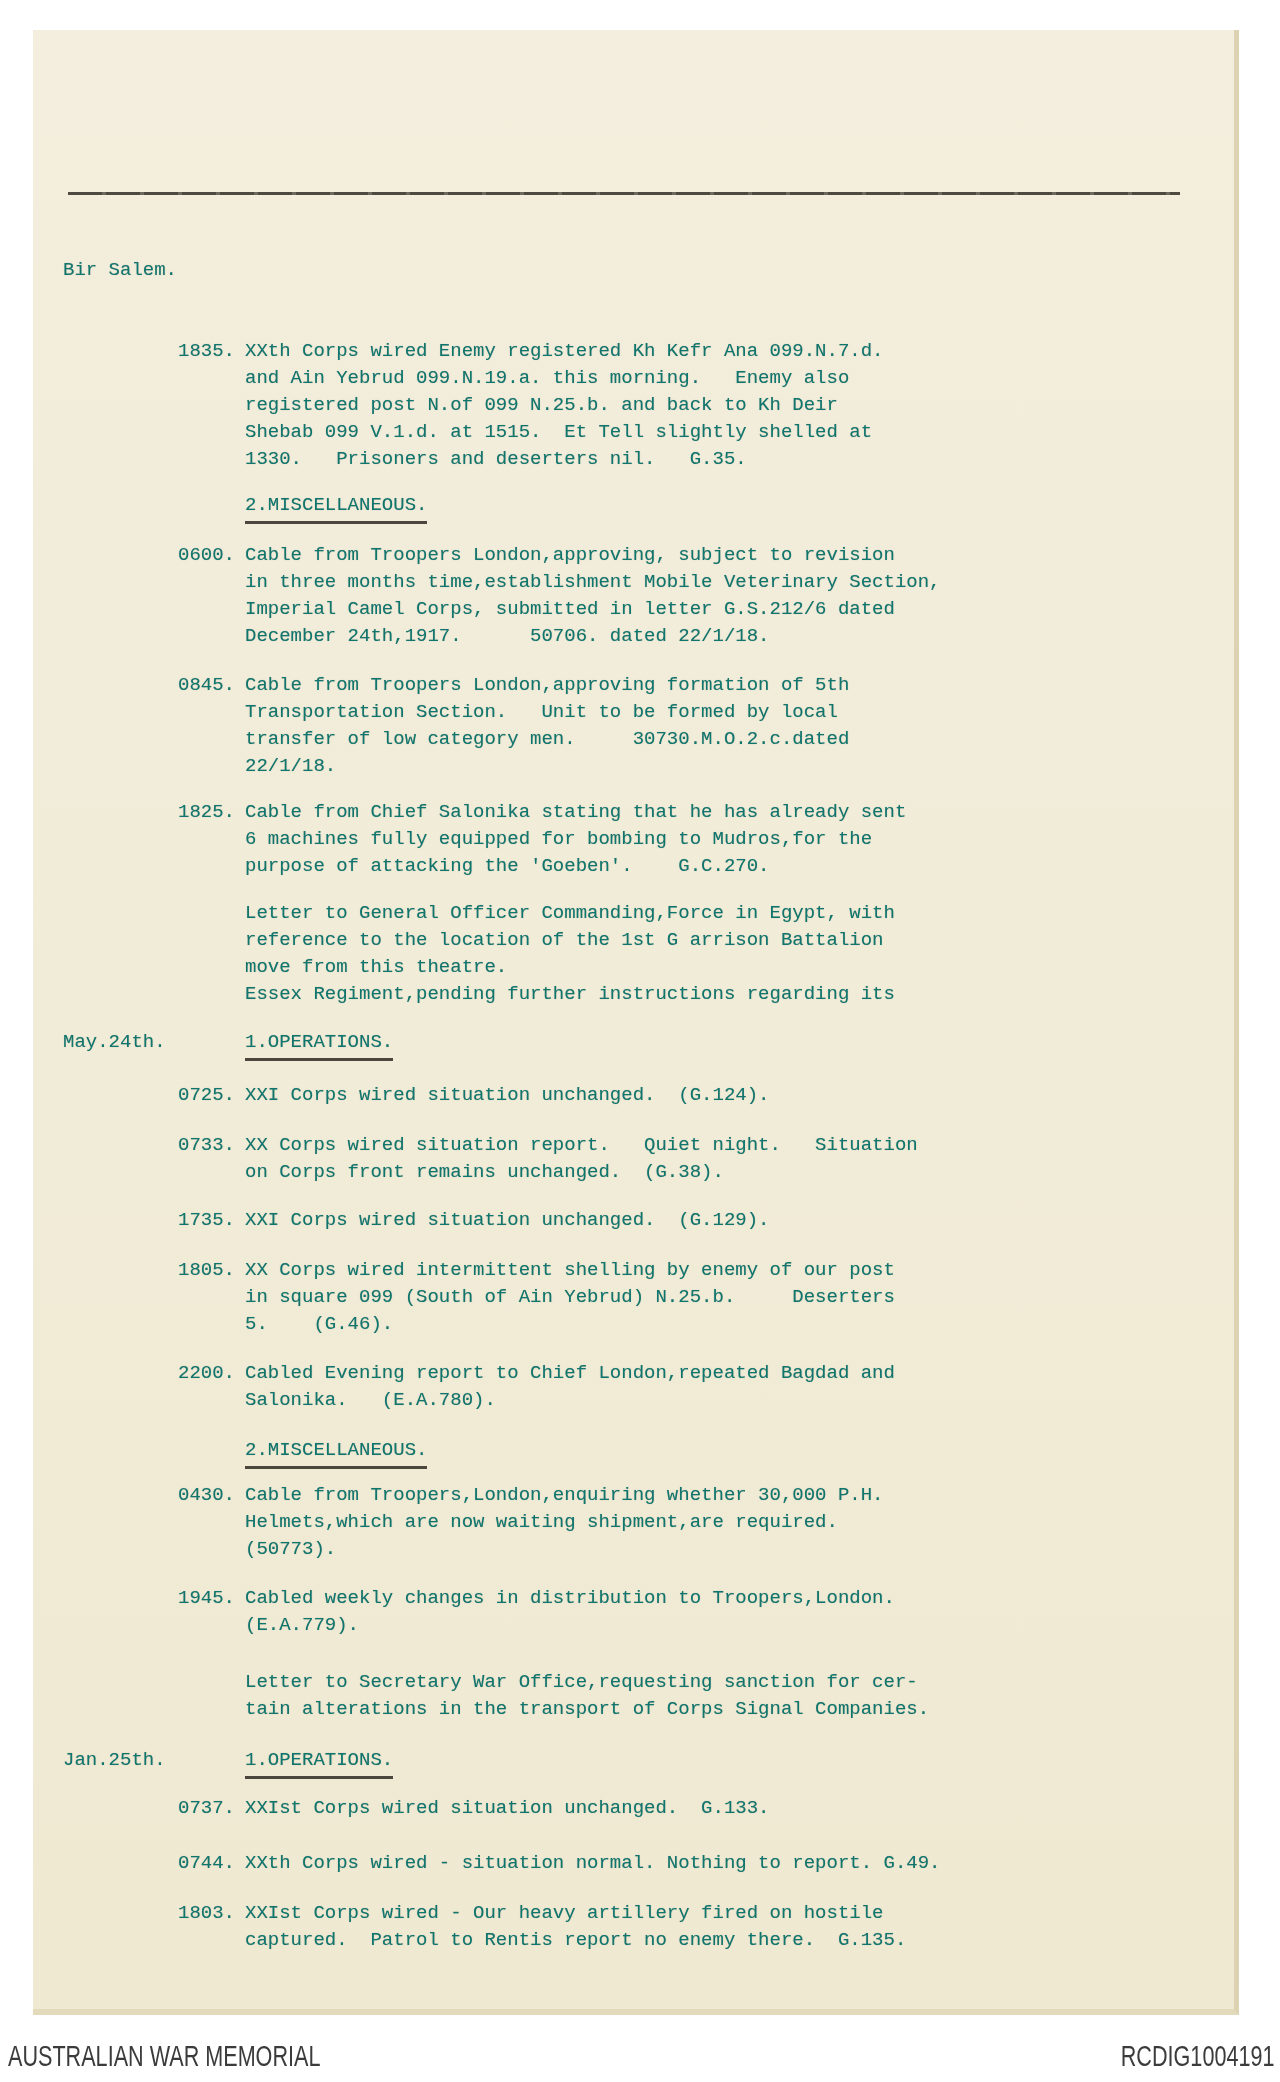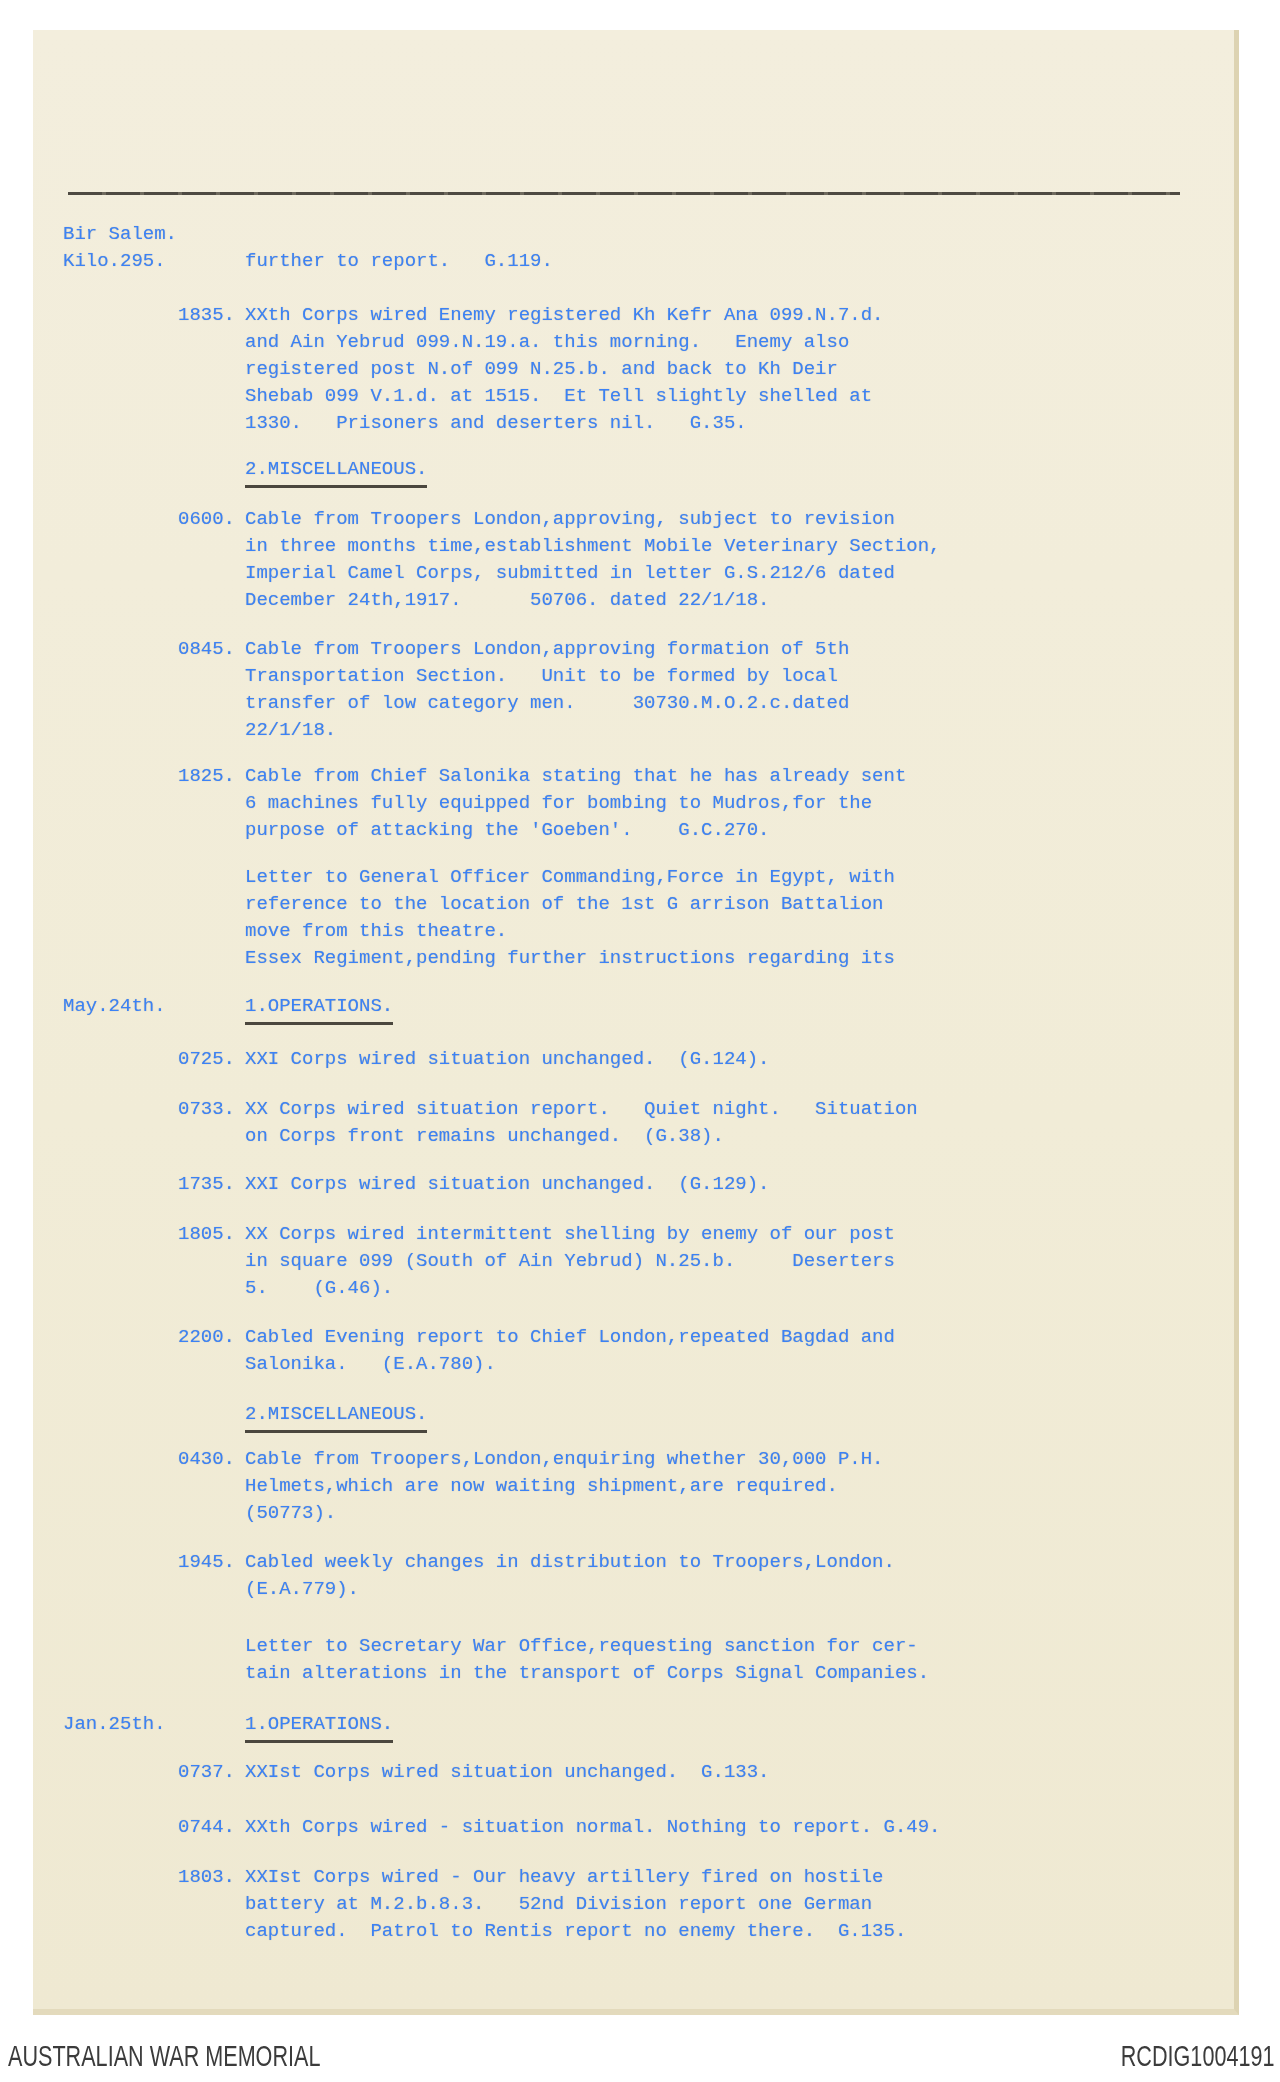--- a/index.html
+++ b/index.html
@@ -24,25 +24,26 @@
   }
   .typed-rule{
     position:absolute;
     left:68px;
     top:192px;
     width:1112px;
     height:3px;
     background:repeating-linear-gradient(90deg,#4e4a42 0px,#4e4a42 34px,#6e695d 34px,#6e695d 38px);
   }
   .typed{
-    color:#3b82f6;
+    color:#0f766e;
     font-size:19px;
     line-height:27px;
     white-space:pre;
     text-shadow:0 0 1px rgba(75,71,62,0.35);
+    margin-top:36px;
   }
   .abs-row{position:absolute;left:0;top:0;width:1280px;}
   .datecol{position:absolute;left:63px;top:0;}
   .timecol{position:absolute;left:178px;top:0;}
   .textcol{position:absolute;left:245px;top:0;}
   .heading-text{
     display:inline-block;
     border-bottom:3px solid #4b473e;
     padding-bottom:2px;
   }
@@ -71,24 +72,20 @@
 
 <div class="screenshot">
 
   <div class="paper"></div>
 
   <div class="typed-rule"></div>
 
   <div class="abs-row typed" style="top:221px;">
     <span class="datecol">Bir Salem.</span>
   </div>
-  <div class="abs-row typed" style="top:248px;">
-    <span class="datecol">Kilo.295.</span>
-    <span class="textcol">further to report.   G.119.</span>
-  </div>
 
   <div id="entries-layer">
       <div class="abs-row typed" style="top: 302px;"><span class="timecol">1835.</span><div class="textcol"><div>XXth Corps wired Enemy registered Kh Kefr Ana 099.N.7.d.</div><div>and Ain Yebrud 099.N.19.a. this morning.   Enemy also</div><div>registered post N.of 099 N.25.b. and back to Kh Deir</div><div>Shebab 099 V.1.d. at 1515.  Et Tell slightly shelled at</div><div>1330.   Prisoners and deserters nil.   G.35.</div></div></div>
       <div class="abs-row typed" style="top: 456px;"><span class="textcol"><span class="heading-text">2.MISCELLANEOUS.</span></span></div>
       <div class="abs-row typed" style="top: 506px;"><span class="timecol">0600.</span><div class="textcol"><div>Cable from Troopers London,approving, subject to revision</div><div>in three months time,establishment Mobile Veterinary Section,</div><div>Imperial Camel Corps, submitted in letter G.S.212/6 dated</div><div>December 24th,1917.      50706. dated 22/1/18.</div></div></div>
       <div class="abs-row typed" style="top: 636px;"><span class="timecol">0845.</span><div class="textcol"><div>Cable from Troopers London,approving formation of 5th</div><div>Transportation Section.   Unit to be formed by local</div><div>transfer of low category men.     30730.M.O.2.c.dated</div><div>22/1/18.</div></div></div>
       <div class="abs-row typed" style="top: 763px;"><span class="timecol">1825.</span><div class="textcol"><div>Cable from Chief Salonika stating that he has already sent</div><div>6 machines fully equipped for bombing to Mudros,for the</div><div>purpose of attacking the 'Goeben'.    G.C.270.</div></div></div>
       <div class="abs-row typed" style="top: 864px;"><div class="textcol"><div>Letter to General Officer Commanding,Force in Egypt, with</div><div>reference to the location of the 1st G arrison Battalion</div><div>move from this theatre.</div><div>Essex Regiment,pending further instructions regarding its</div></div></div>
       <div class="abs-row typed" style="top: 993px;"><span class="datecol">May.24th.</span><span class="textcol"><span class="heading-text">1.OPERATIONS.</span></span></div>
       <div class="abs-row typed" style="top: 1046px;"><span class="timecol">0725.</span><div class="textcol"><div>XXI Corps wired situation unchanged.  (G.124).</div></div></div>
@@ -96,20 +93,20 @@
       <div class="abs-row typed" style="top: 1171px;"><span class="timecol">1735.</span><div class="textcol"><div>XXI Corps wired situation unchanged.  (G.129).</div></div></div>
       <div class="abs-row typed" style="top: 1221px;"><span class="timecol">1805.</span><div class="textcol"><div>XX Corps wired intermittent shelling by enemy of our post</div><div>in square 099 (South of Ain Yebrud) N.25.b.     Deserters</div><div>5.    (G.46).</div></div></div>
       <div class="abs-row typed" style="top: 1324px;"><span class="timecol">2200.</span><div class="textcol"><div>Cabled Evening report to Chief London,repeated Bagdad and</div><div>Salonika.   (E.A.780).</div></div></div>
       <div class="abs-row typed" style="top: 1401px;"><span class="textcol"><span class="heading-text">2.MISCELLANEOUS.</span></span></div>
       <div class="abs-row typed" style="top: 1446px;"><span class="timecol">0430.</span><div class="textcol"><div>Cable from Troopers,London,enquiring whether 30,000 P.H.</div><div>Helmets,which are now waiting shipment,are required.</div><div>(50773).</div></div></div>
       <div class="abs-row typed" style="top: 1549px;"><span class="timecol">1945.</span><div class="textcol"><div>Cabled weekly changes in distribution to Troopers,London.</div><div>(E.A.779).</div></div></div>
       <div class="abs-row typed" style="top: 1633px;"><div class="textcol"><div>Letter to Secretary War Office,requesting sanction for cer-</div><div>tain alterations in the transport of Corps Signal Companies.</div></div></div>
       <div class="abs-row typed" style="top: 1711px;"><span class="datecol">Jan.25th.</span><span class="textcol"><span class="heading-text">1.OPERATIONS.</span></span></div>
       <div class="abs-row typed" style="top: 1759px;"><span class="timecol">0737.</span><div class="textcol"><div>XXIst Corps wired situation unchanged.  G.133.</div></div></div>
       <div class="abs-row typed" style="top: 1814px;"><span class="timecol">0744.</span><div class="textcol"><div>XXth Corps wired - situation normal. Nothing to report. G.49.</div></div></div>
-      <div class="abs-row typed" style="top: 1864px;"><span class="timecol">1803.</span><div class="textcol"><div>XXIst Corps wired - Our heavy artillery fired on hostile</div><div>battery at M.2.b.8.3.   52nd Division report one German</div><div>captured.  Patrol to Rentis report no enemy there.  G.135.</div></div></div>
+      <div class="abs-row typed" style="top: 1864px;"><span class="timecol">1803.</span><div class="textcol"><div>XXIst Corps wired - Our heavy artillery fired on hostile</div><div>captured.  Patrol to Rentis report no enemy there.  G.135.</div></div></div>
     </div>
 
   <div class="footer-bar"></div>
   <div class="footer-text footer-left">AUSTRALIAN WAR MEMORIAL</div>
   <div class="footer-text footer-right">RCDIG1004191</div>
 
 </div>
 
 </body></html>

